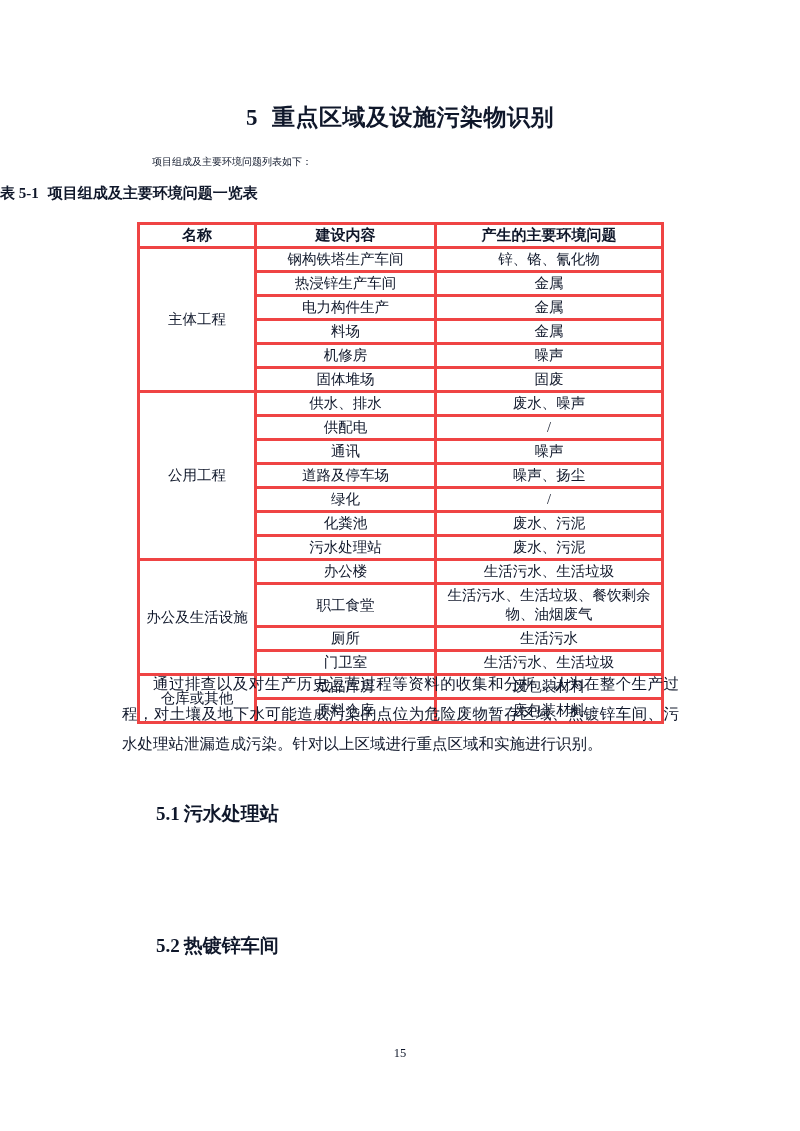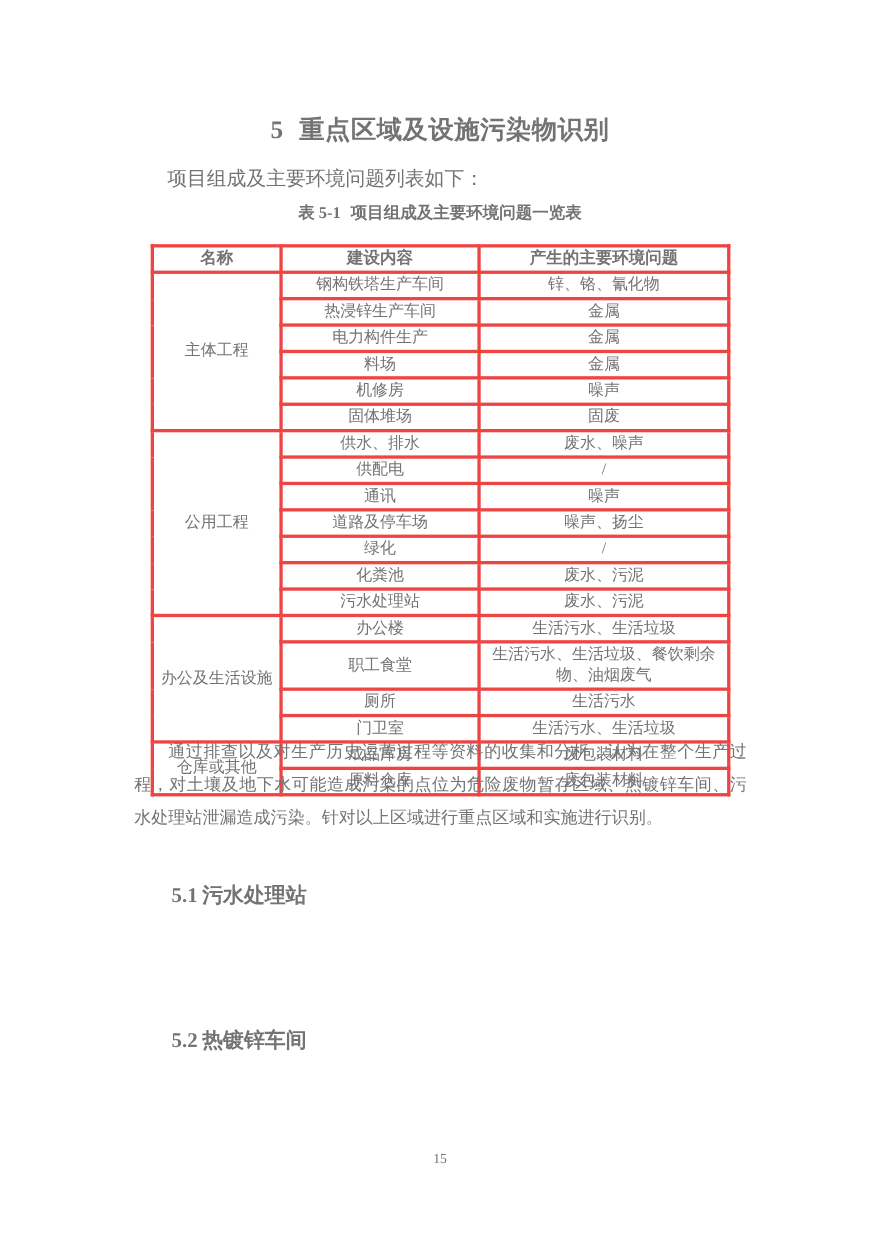--- a/index.html
+++ b/index.html
@@ -4,47 +4,46 @@
 <style>
   * { margin: 0; padding: 0; box-sizing: border-box; }
   html, body { background: #888; }
   .page {
     position: relative;
     width: 800px;
     height: 1131px;
     margin: 0 auto;
     background: #ffffff;
     font-family: "Liberation Serif", "DejaVu Serif", serif;
-    color: #737373;
+    color: #0f172a;
     overflow: hidden;
   }
   .doc-title {
     position: absolute;
     top: 102px;
     left: 0;
     width: 100%;
     text-align: center;
     font-size: 23px;
     font-weight: bold;
     letter-spacing: 0.5px;
   }
   .doc-title .sec-num { margin-right: 14px; }
   .intro {
     position: absolute;
     top: 151px;
     left: 152px;
-    font-size: 18px;
+    font-size: 10px;
     line-height: 22px;
   }
   .table-caption {
     position: absolute;
     top: 184px;
     left: 0;
     width: 100%;
-    text-align: center;
     font-size: 15px;
     font-weight: bold;
   }
   .table-caption .cap-prefix { margin-right: 9px; }
   table.env-table {
     position: absolute;
     top: 222px;
     left: 137px;
     width: 524px;
     border-collapse: collapse;

